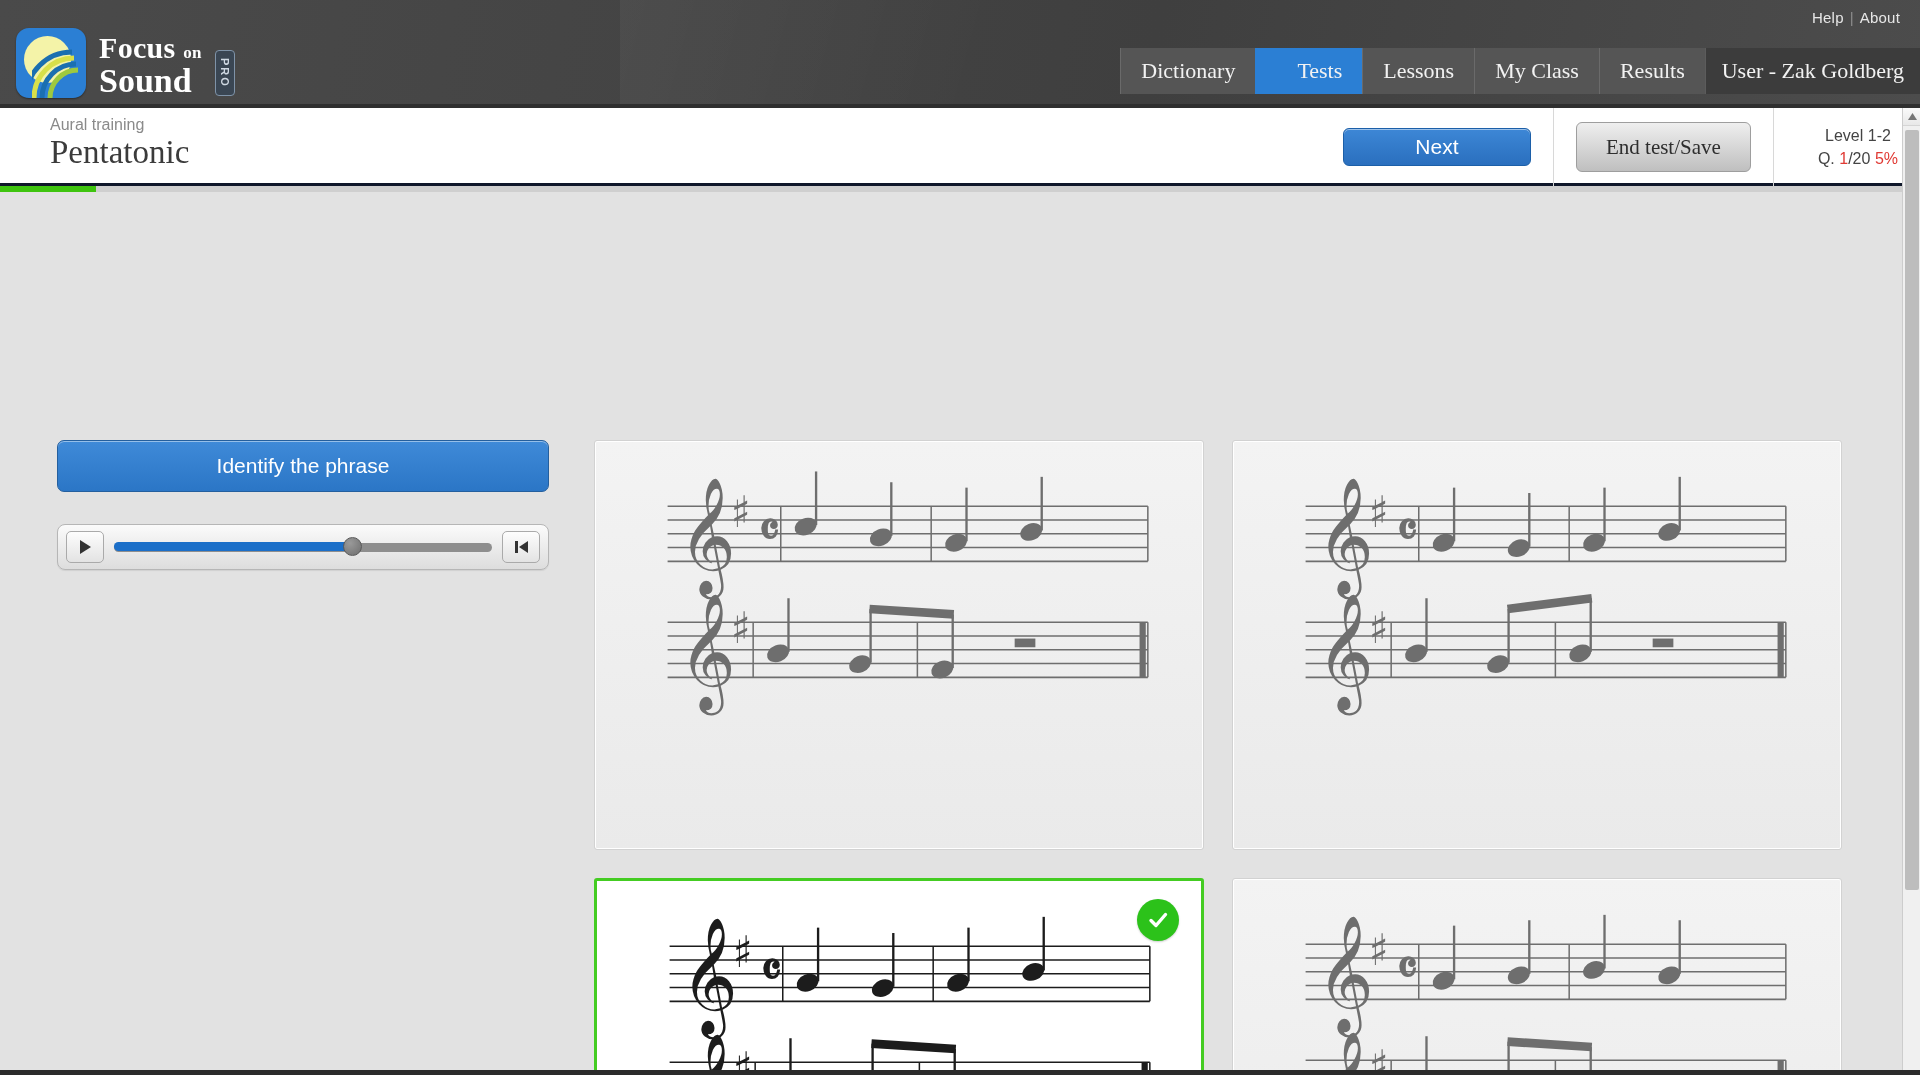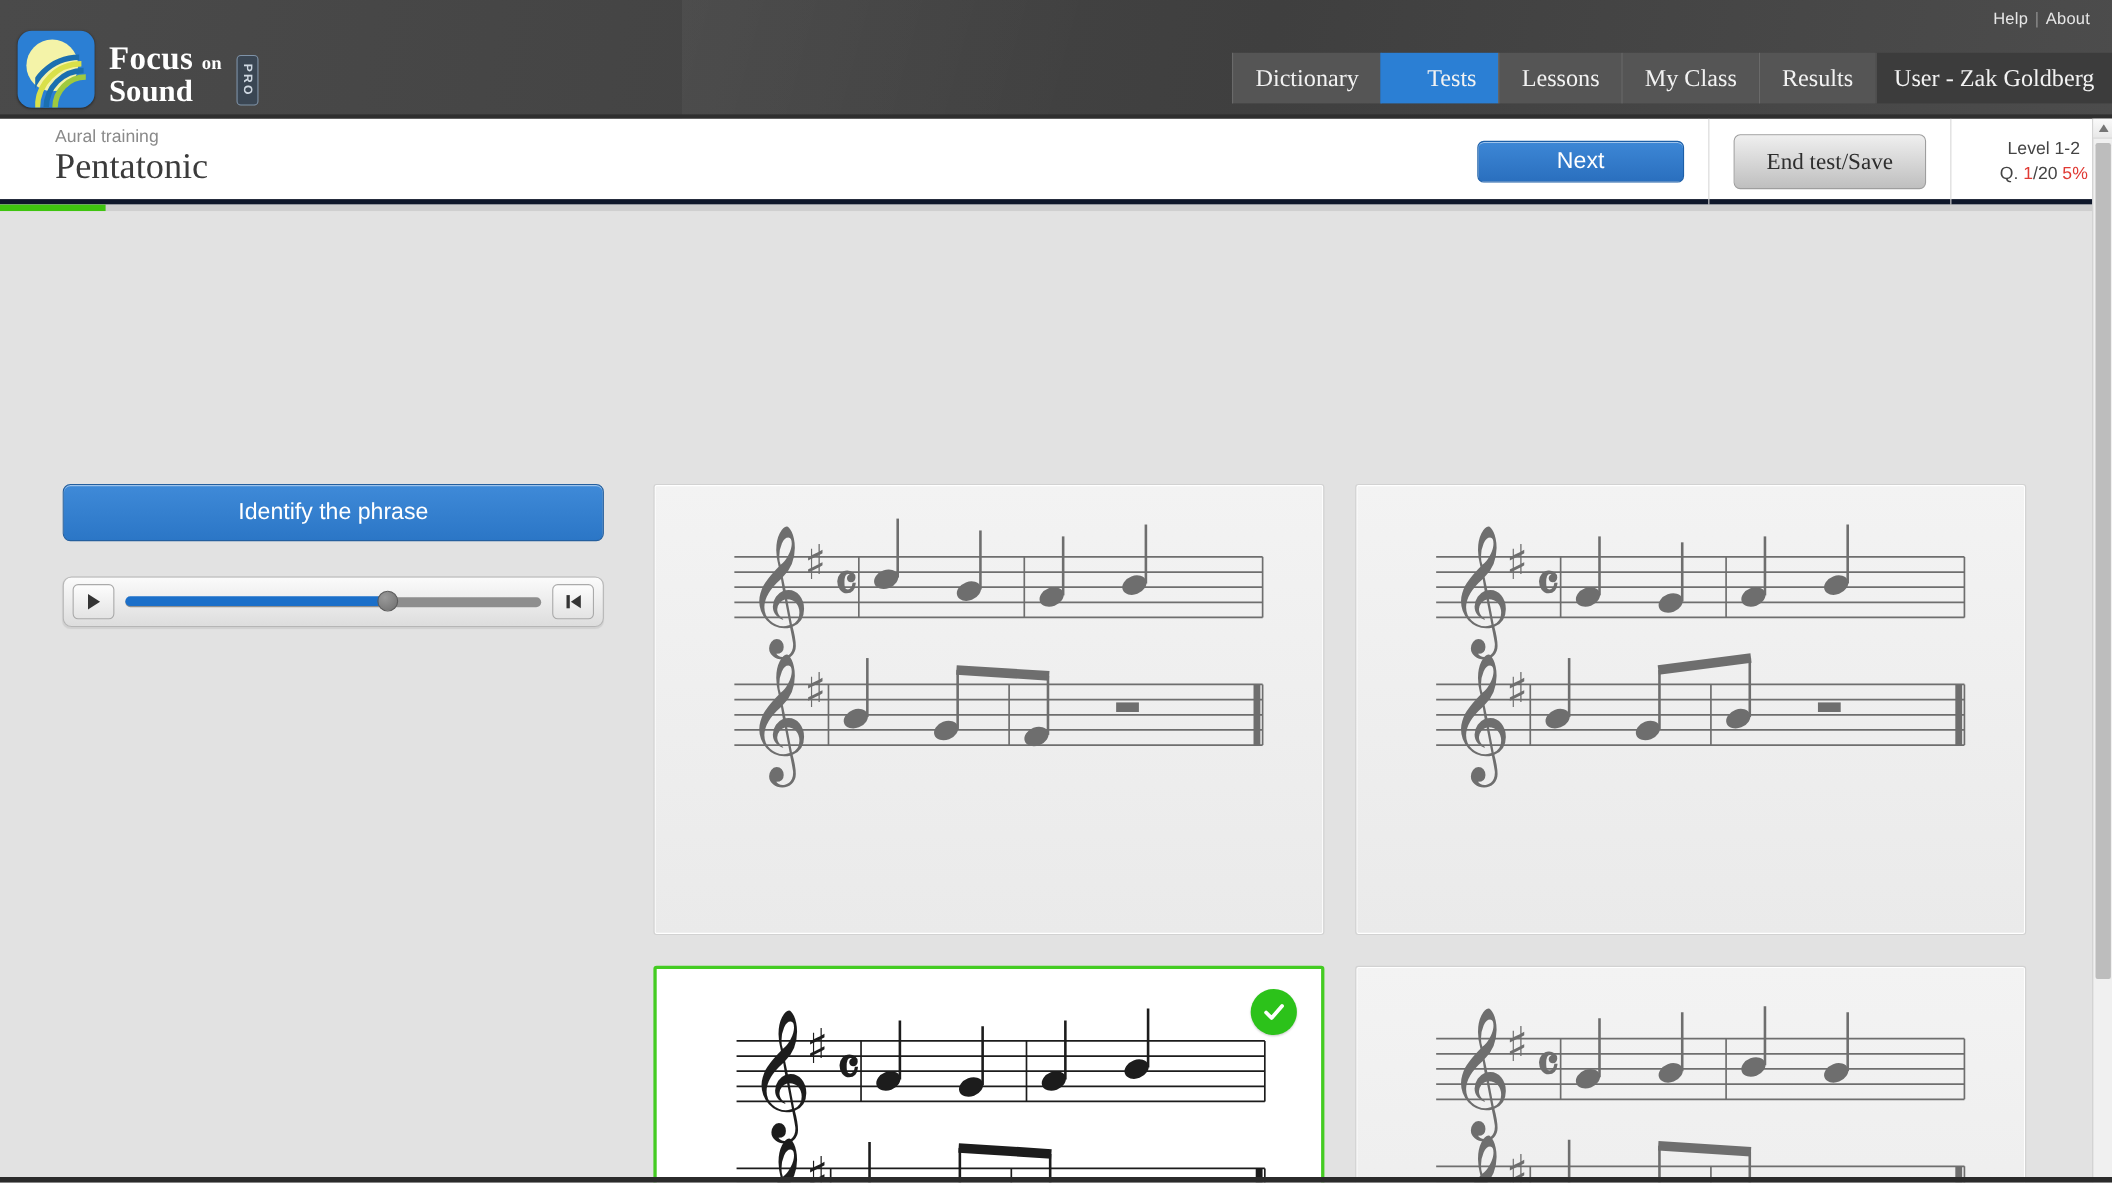--- a/index.html
+++ b/index.html
@@ -38,21 +38,21 @@
     box-shadow:0 1px 2px rgba(0,0,0,.4);
   }
   .logo-sun{
     position:absolute;left:8px;top:8px;width:47px;height:47px;border-radius:50%;
     background:#f4f3a8;
   }
   .logo-arcs{position:absolute;right:2px;bottom:0;width:52px;height:52px;}
   .logo-text{ color:#fff; line-height:1; }
   .logo-l1{ font-family:"Liberation Serif",serif; font-size:30px; font-weight:700; letter-spacing:.3px;}
   .logo-l1 .on{ font-size:17px; font-weight:700; }
-  .logo-l2{ font-family:"Liberation Serif",serif; font-size:28px; font-weight:700; margin-top:1px;}
+  .logo-l2{ font-family:"Liberation Serif",serif; font-size:34px; font-weight:700; margin-top:1px;}
   .pro-badge{
     border:1px solid #7f93a8;background:#3a4653;border-radius:4px;
     color:#cfd8e2;font-size:11px;font-weight:700;letter-spacing:2px;
     padding:4px 3px; writing-mode:vertical-rl; text-orientation:mixed;
     align-self:flex-end; margin-bottom:2px; height:46px;
     display:flex;align-items:center;justify-content:center;
   }
 
   .helpabout{
     position:absolute; right:20px; top:9px;
@@ -71,21 +71,21 @@
     background:#555555; border-left:1px solid #6a6a6a;
     cursor:pointer; white-space:nowrap;
   }
   .nav-item.active{ background:#2b7fd4; border-left-color:#2b7fd4;padding-left:41px; }
   .nav-item.user{ background:#3c3c3c; border-left:1px solid #5c5c5c; padding:0 16px;}
 
   
   .subheader{
     position:relative; height:78px; background:#fff;
     display:flex; align-items:center;
-    border-bottom:5px solid #0f172a;
+    border-bottom:3px solid #0f172a;
   }
   .sub-title{ position:absolute; left:50px; top:8px; }
   .sub-kicker{ font-size:16px; color:#8a8a8a; }
   .sub-name{ font-family:"Liberation Serif",serif; font-size:33px; color:#3b3b3b; line-height:1.15; font-weight:400;}
 
   .sub-actions{ position:absolute; right:0; top:0; height:78px; display:flex; align-items:center; }
   .btn-next{
     width:188px;height:38px;border-radius:6px;border:1px solid #1c5fa8;
     background:linear-gradient(#3d87d6,#2a6fbe);
     color:#fff;font-family:Liberation Sans, sans-serif;font-size:21px;

